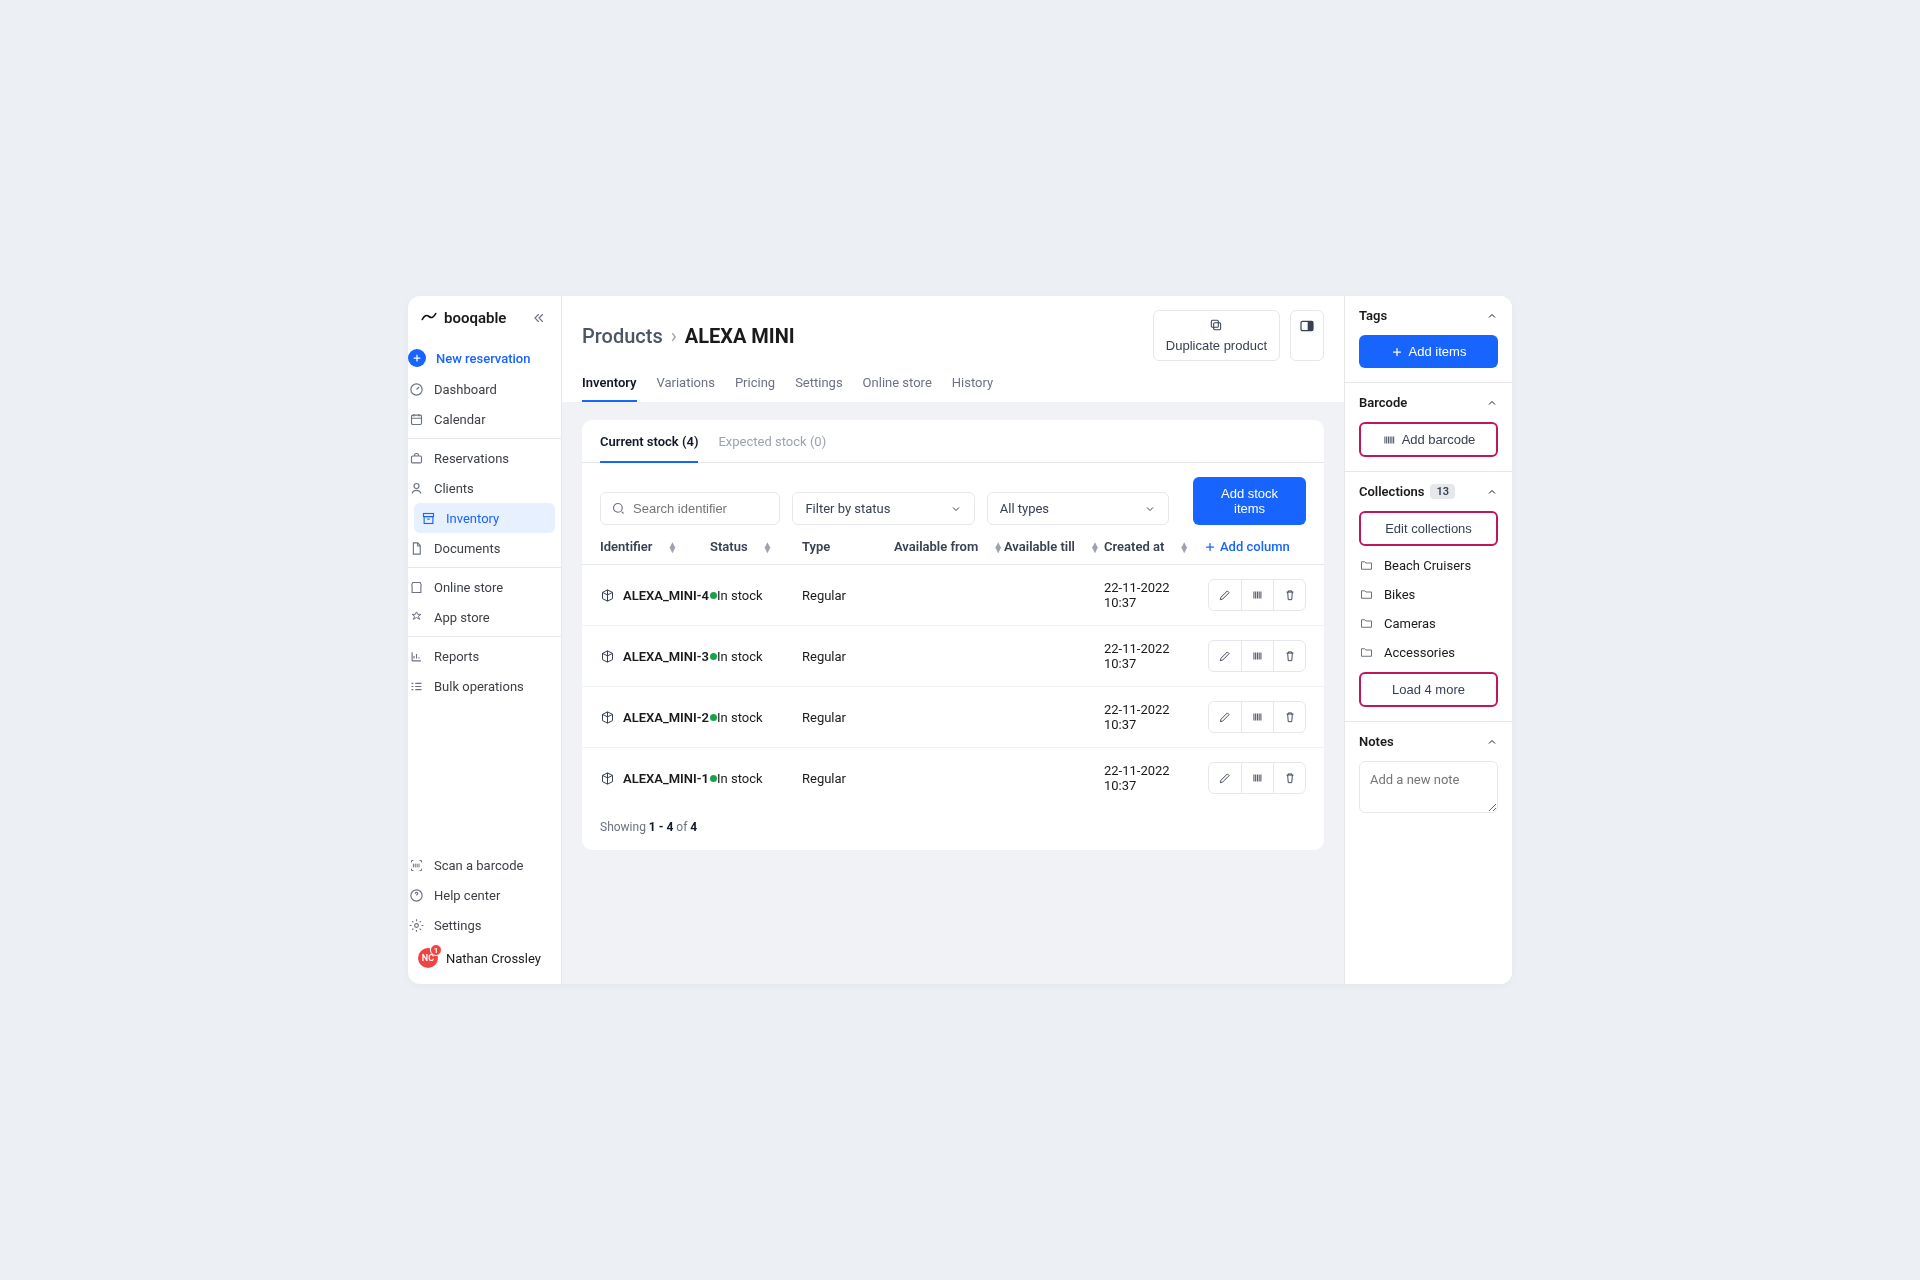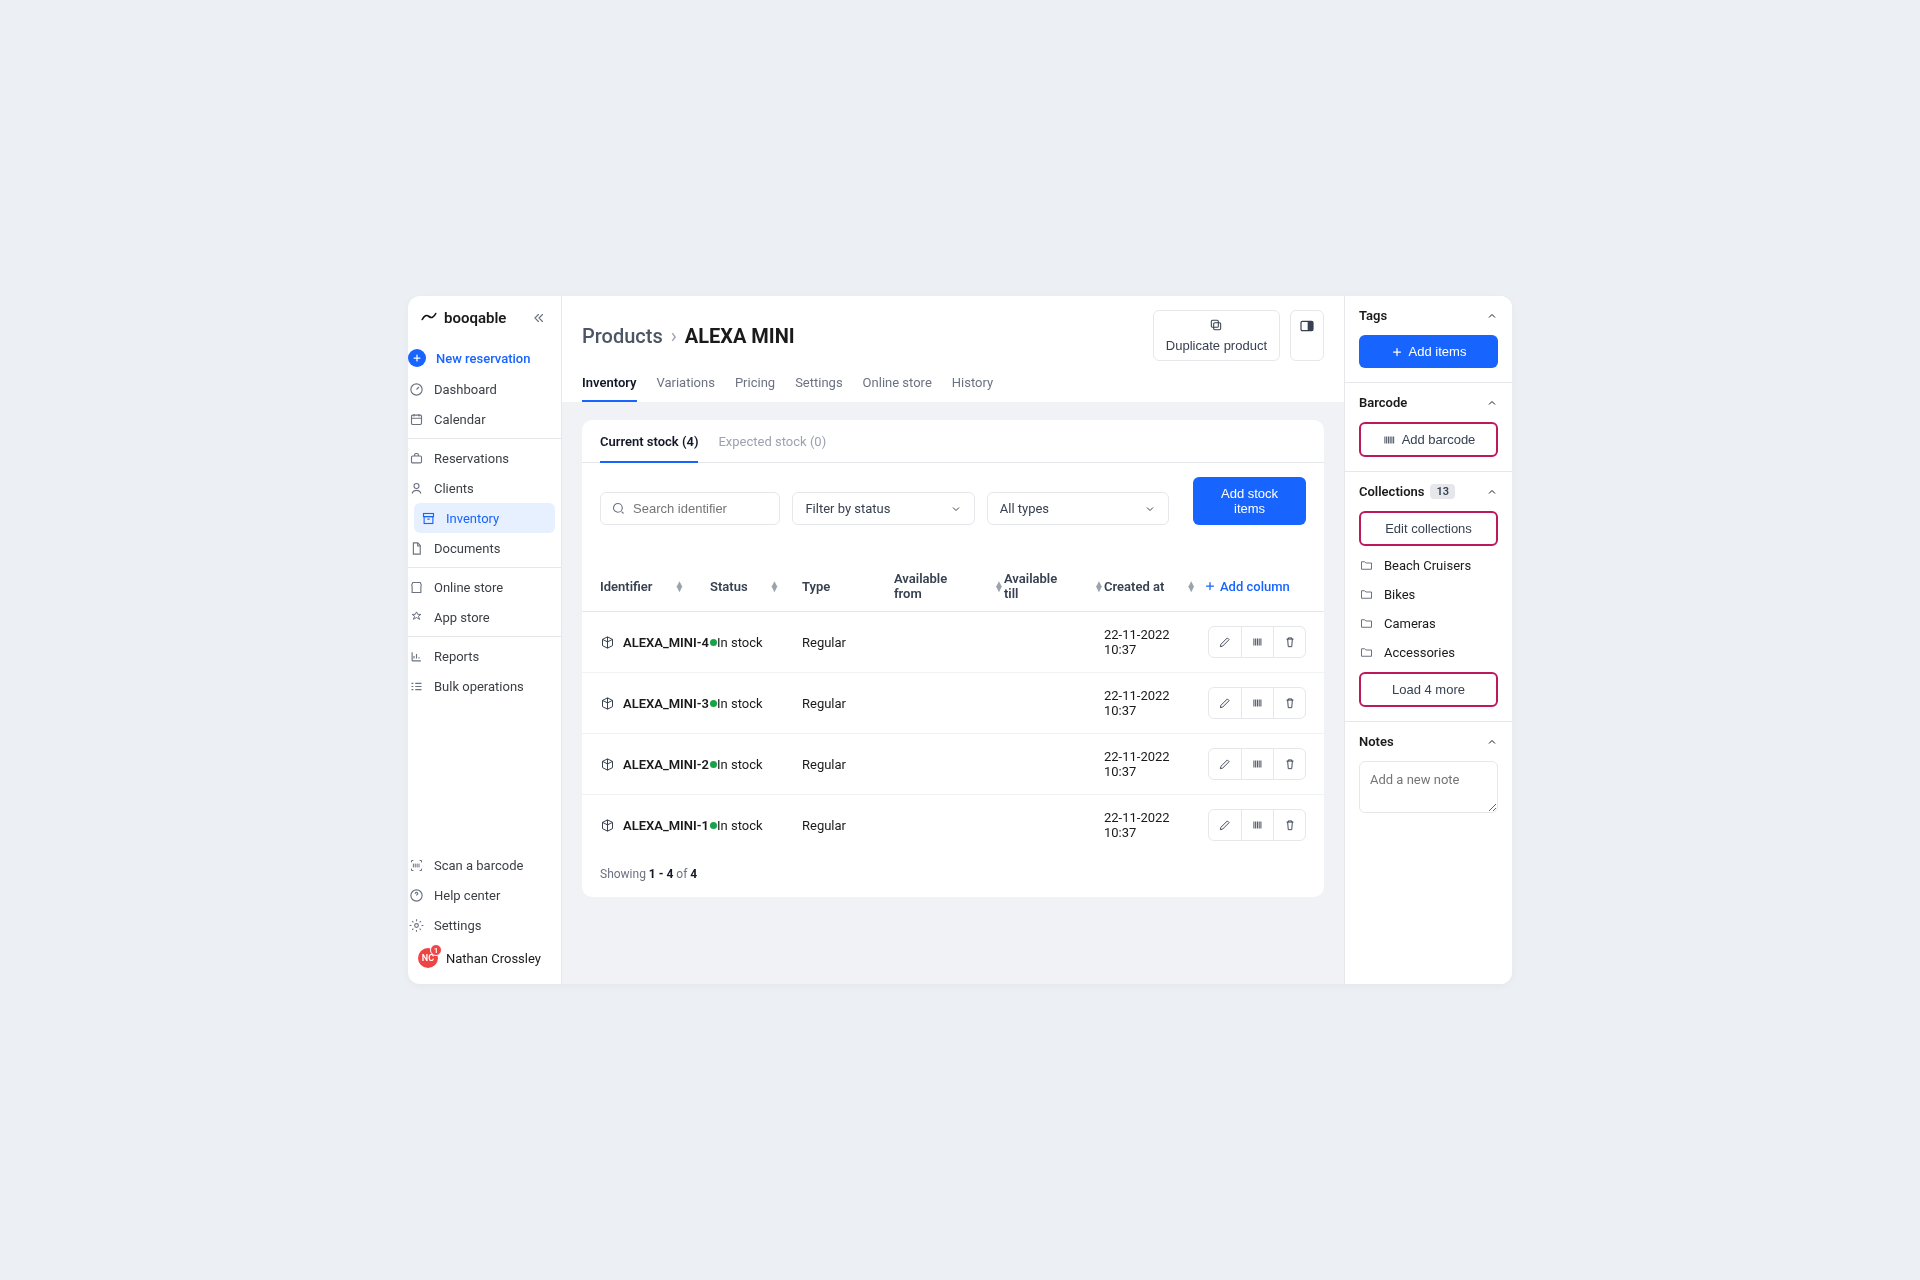--- a/index.html
+++ b/index.html
@@ -49,21 +49,21 @@
 .filters { display: flex; gap: 12px; padding: 14px 18px; align-items: flex-end; }
 .search-box { position: relative; width: 195px; }
 .search-box input { width: 100%; border: 1px solid #e5e7eb; border-radius: 6px; padding: 8px 10px 8px 32px; font-size: 13px; }
 .search-box .nav-icon { position: absolute; left: 10px; top: 50%; transform: translateY(-50%); }
 .select { border: 1px solid #e5e7eb; border-radius: 6px; padding: 8px 12px; font-size: 13px; width: 195px; display: flex; align-items: center; justify-content: space-between; cursor: pointer; color: #374151; background: #fff; }
 .spacer { flex: 1; }
 .btn-primary { background: #1864ff; color: #fff; border: none; border-radius: 6px; padding: 9px 14px; font-size: 13px; font-weight: 500; cursor: pointer; }
 
 .table { width: 100%; }
 .thead { display: flex; padding: 0 18px 10px 18px; font-size: 13px; color: #374151; font-weight: 600; border-bottom: 1px solid #e5e7eb; }
-.th { display: flex; align-items: center; gap: 22px; margin-top: 32px; }
+.th { display: flex; align-items: center; gap: 15px; }
 .sort-icon { color: #9ca3af; font-size: 10px; display: flex; flex-direction: column; line-height: 5px; }
 .col-id { width: 110px; }
 .col-status { width: 92px; }
 .col-type { width: 92px; }
 .col-from { width: 110px; }
 .col-till { width: 100px; }
 .col-created { width: 100px; }
 .col-actions { flex: 1; text-align: right; justify-content: flex-start; }
 .add-col { color: #1864ff; font-weight: 500; cursor: pointer; display: flex; align-items: center; gap: 4px; }
 .trow { display: flex; align-items: center; padding: 14px 18px; border-bottom: 1px solid #f1f2f4; font-size: 13px; }

